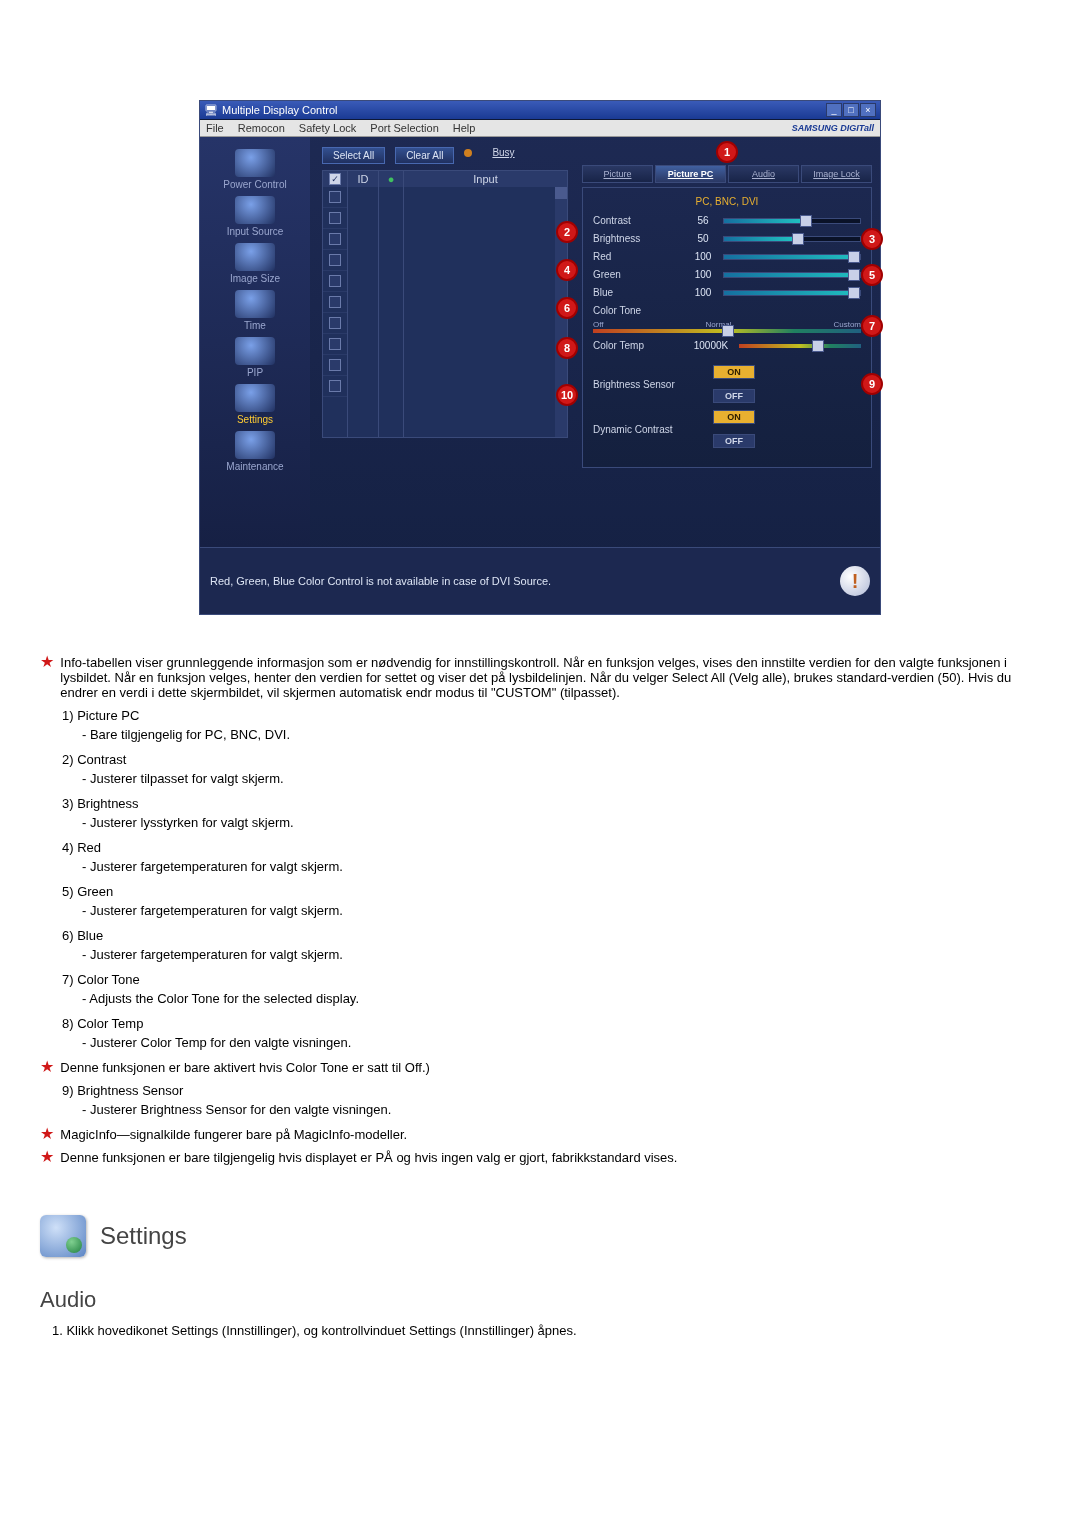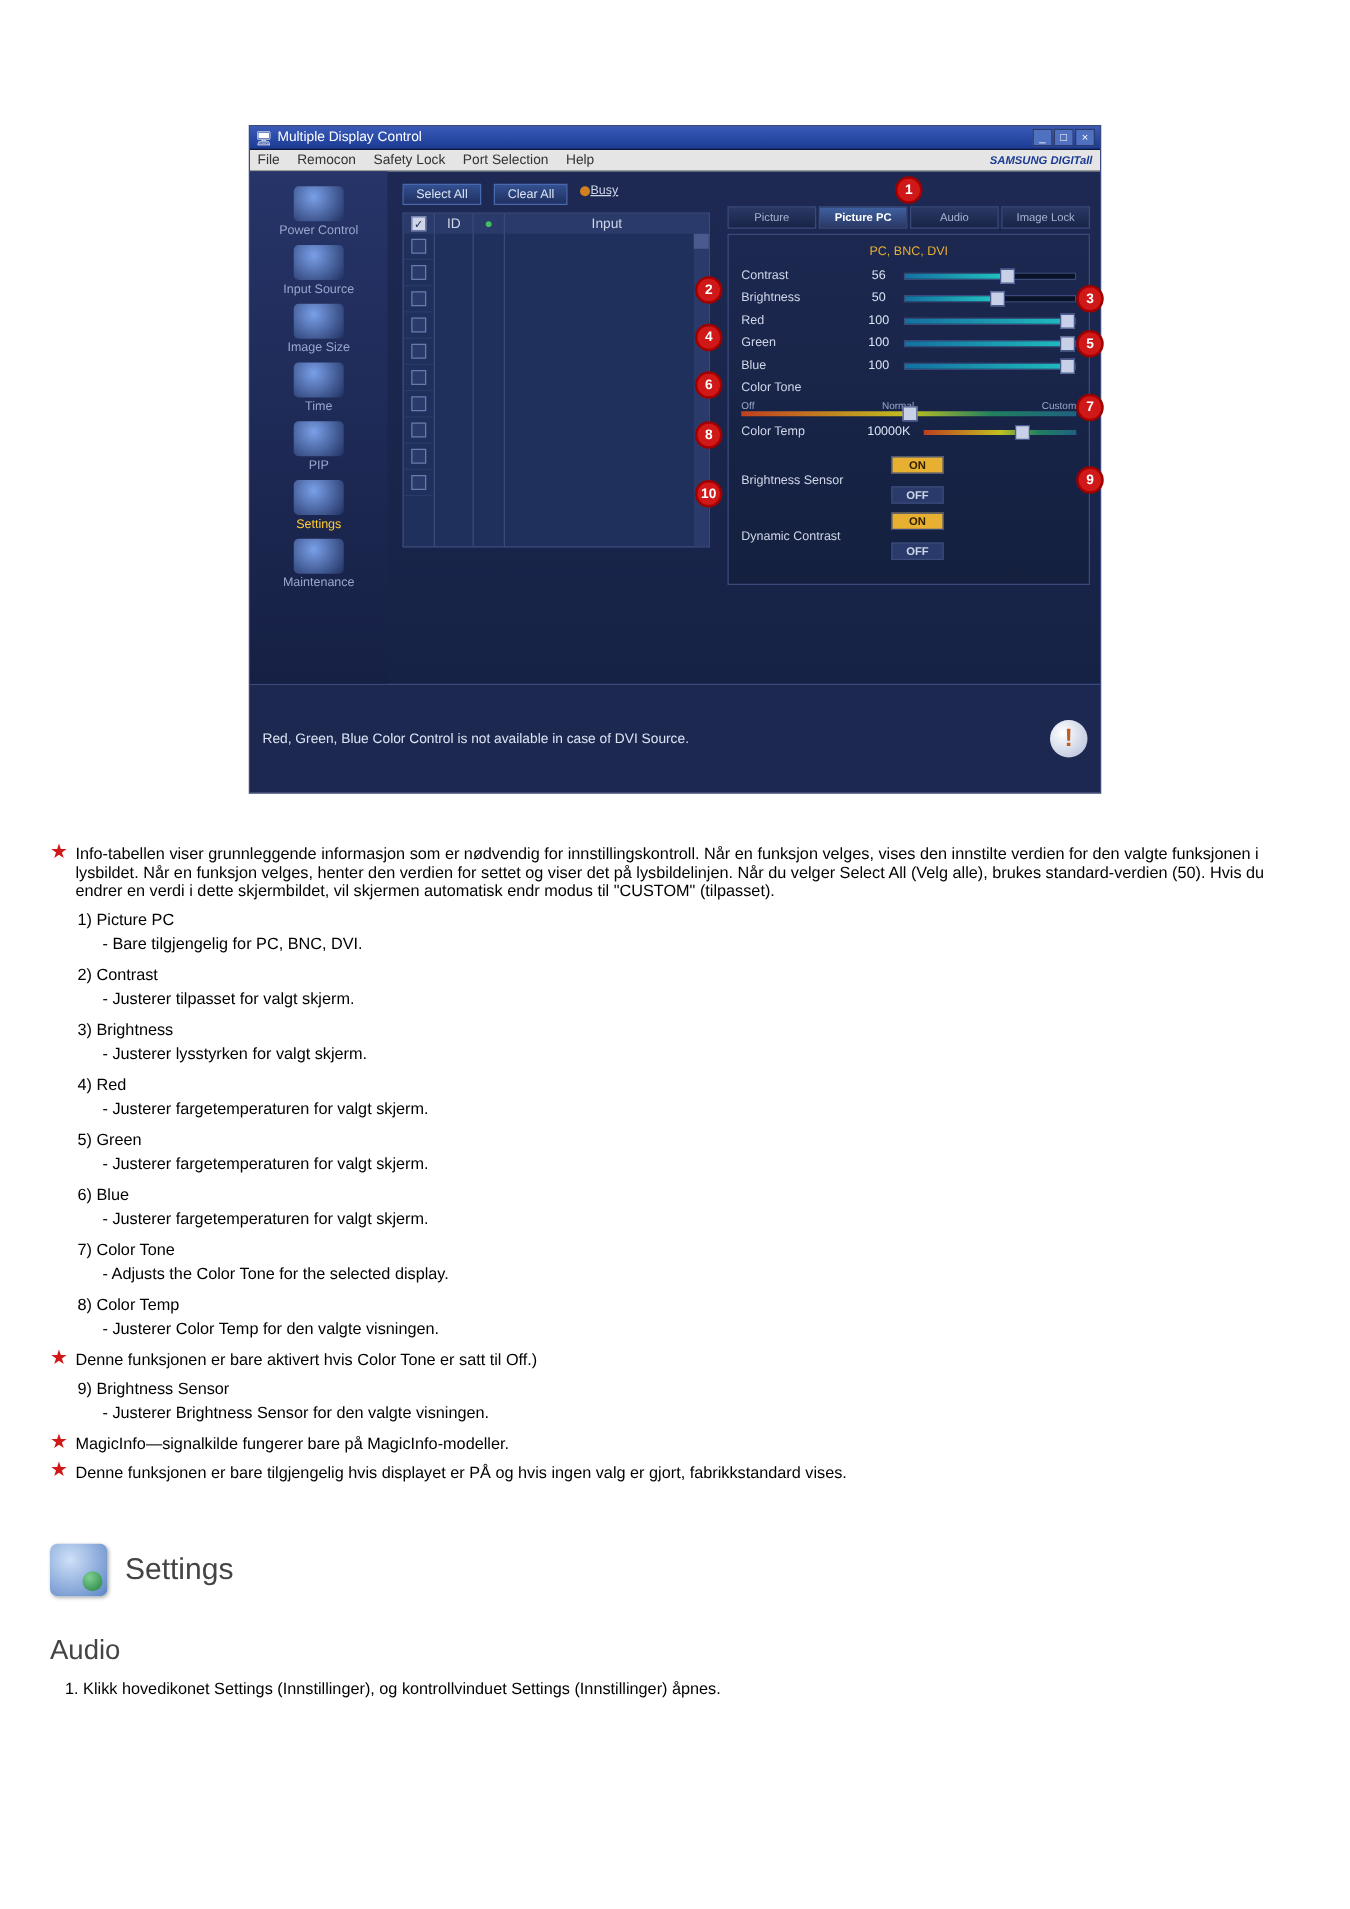--- a/index.html
+++ b/index.html
@@ -69,21 +69,21 @@
     position:relative;
   }
   .btn-bar{display:flex;align-items:flex-start;gap:10px;margin-bottom:6px;}
   .app-btn{
     background:linear-gradient(#335090,#203060);
     border:1px solid #4868b0;
     color:#dce4f4;
     padding:2px 10px;
     font-size:10px;
   }
-  .busy{display:flex;align-items:center;gap:0;color:#d0d6e8;font-size:10px;text-decoration:underline;}
+  .busy{display:flex;align-items:center;gap:20px;color:#d0d6e8;font-size:10px;text-decoration:underline;}
   .busy-dot{width:8px;height:8px;border-radius:50%;background:#d08020;}
   .grid{
     border:1px solid #3a4a7a;
     background:#20305c;
   }
   .grid-head{
     display:flex;background:#2a3a6a;color:#cfd6e8;
   }
   .gh-chk{width:24px;display:flex;align-items:center;justify-content:center;border-right:1px solid #3a4a7a;}
   .gh-id{width:30px;text-align:center;border-right:1px solid #3a4a7a;padding:2px 0;}
@@ -94,39 +94,39 @@
   .grid-strip-id{width:30px;border-right:1px solid #3a4a7a;}
   .grid-strip-stat{width:24px;border-right:1px solid #3a4a7a;}
   .grid-strip-input{flex:1;}
   .row-chk{height:20px;display:flex;align-items:center;justify-content:center;border-bottom:1px solid rgba(58,74,122,.4);}
   .chk-box{width:10px;height:10px;border:1px solid #6a7aaa;background:#2a3a6a;}
   .chk-on{width:10px;height:10px;border:1px solid #6a7aaa;background:#cfd6e8;display:flex;align-items:center;justify-content:center;color:#203060;font-size:9px;line-height:9px;}
   .scroll-track{position:absolute;right:0;top:0;bottom:0;width:12px;background:#2a3a6a;}
   .scroll-btn{height:12px;background:#4a5a8e;}
   .status-bar{
     background:#1c2850;color:#dce4f4;
-    padding:28px 10px;
+    padding:18px 10px;
     display:flex;align-items:center;justify-content:space-between;
     border-top:1px solid #3a4a7a;
   }
   .warn-icon{width:30px;height:30px;border-radius:50%;background:radial-gradient(circle at 35% 35%,#fff,#b0bad6);display:flex;align-items:center;justify-content:center;color:#c06020;font-size:20px;font-weight:bold;}
   .ctrl-panel{
     width:290px;
     padding:28px 8px 10px 8px;
     position:relative;
   }
   .tabs{
     display:flex;gap:2px;margin-bottom:4px;
   }
   .tab{
     flex:1;text-align:center;
     background:linear-gradient(#2a3864,#182448);
     border:1px solid #3a4a7a;
     padding:3px 2px;
-    font-size:9px;color:#aab2d0;
+    font-size:9px;color:#aab2d0;text-decoration:underline;
   }
   .tab.active{background:linear-gradient(#4060a0,#2a3864);color:#fff;font-weight:bold;}
   .panel-body{
     border:1px solid #3a4a7a;
     padding:8px 10px 12px;
     background:linear-gradient(#1c2850,#14203e);
   }
   .panel-title{text-align:center;color:#e8b030;font-size:10px;margin-bottom:8px;}
   .ctrl-row{display:flex;align-items:center;gap:6px;margin:7px 0;position:relative;}
   .ctrl-lbl{width:90px;color:#cfd6e8;font-size:10px;}

